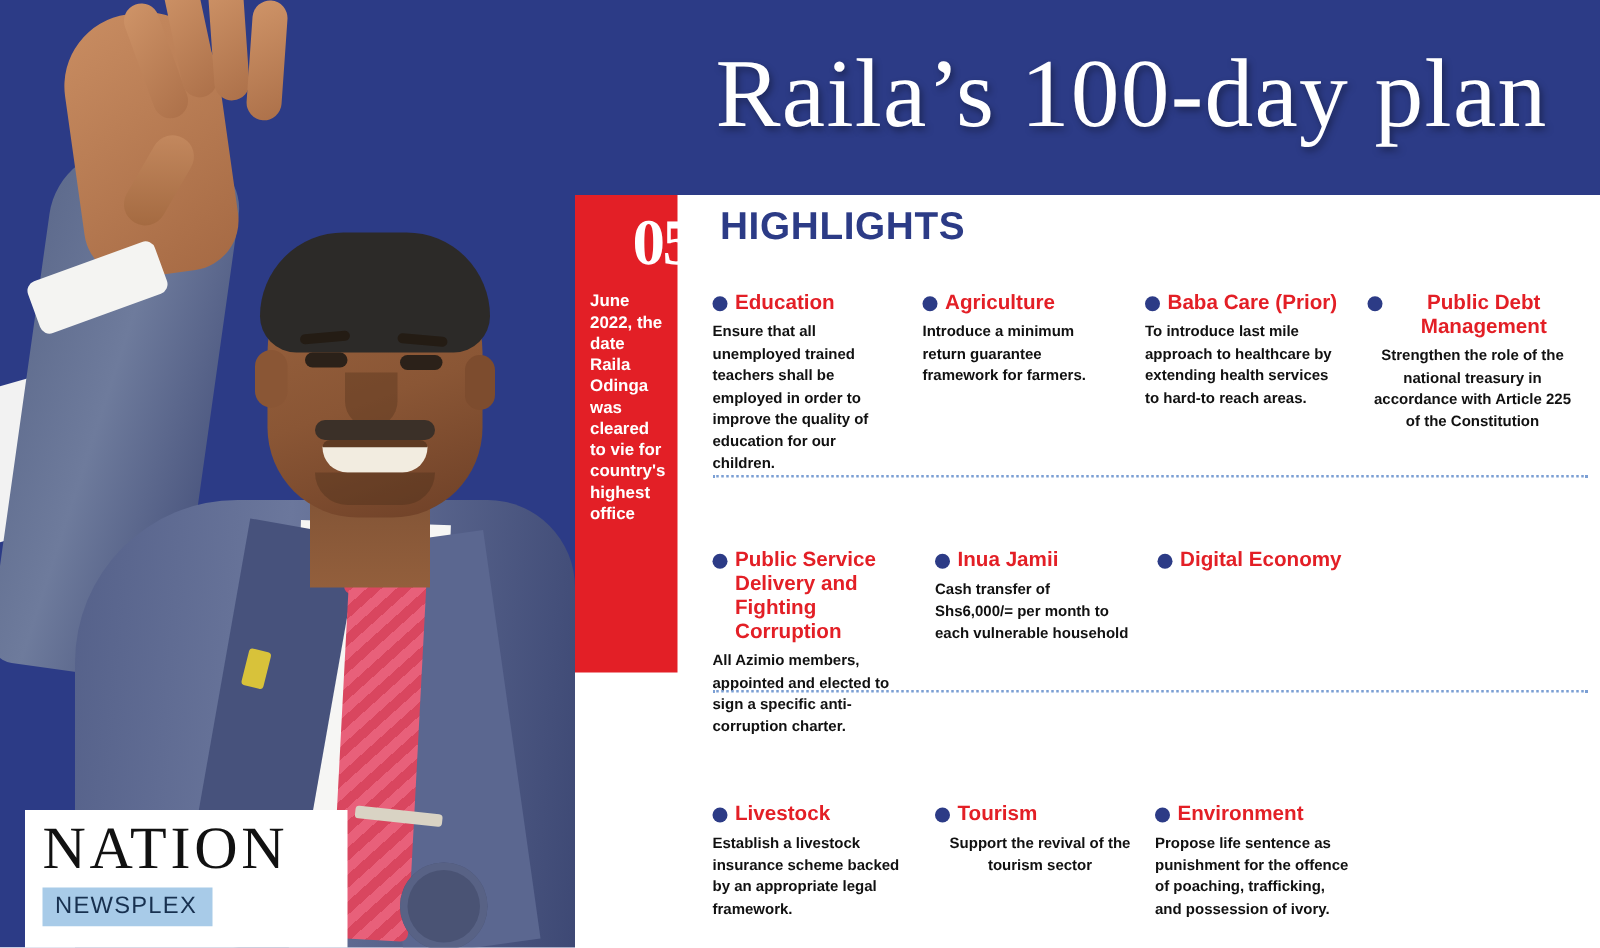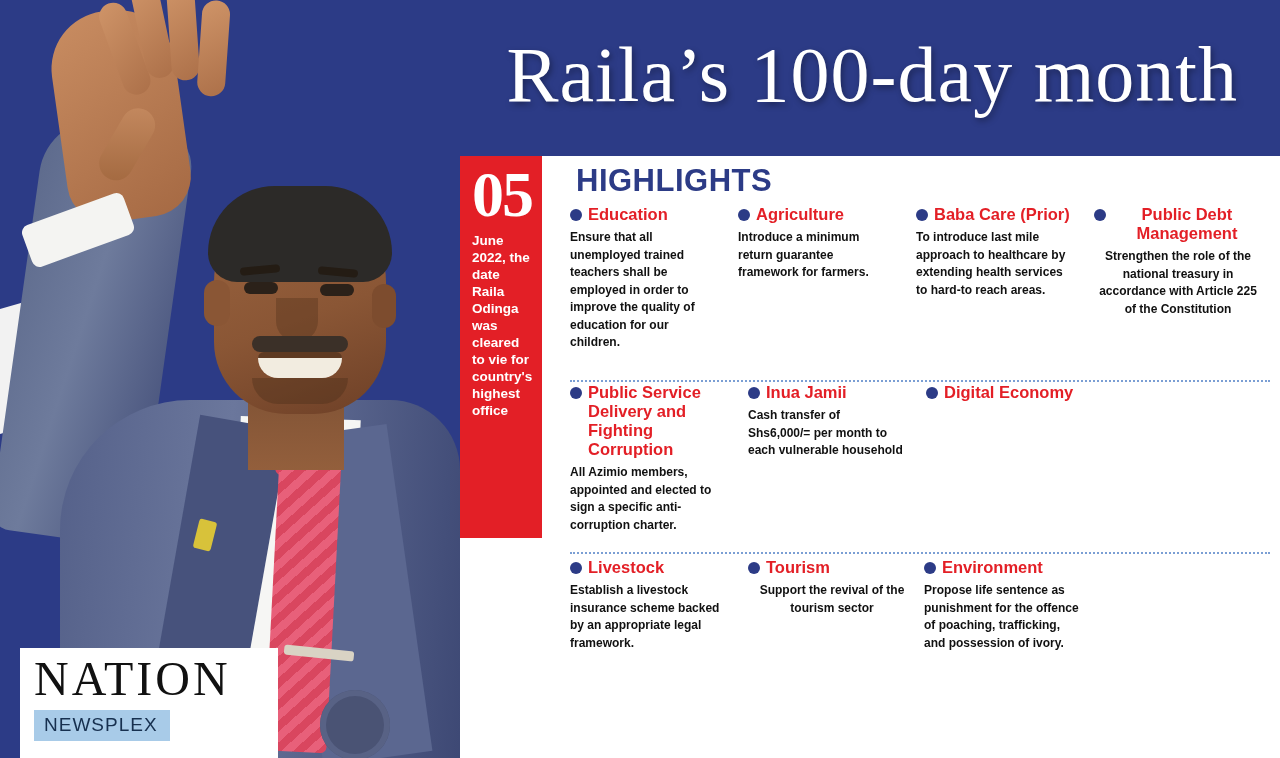--- a/index.html
+++ b/index.html
@@ -200,22 +200,23 @@
 
   
   .date-band {
     position: absolute; left: 460px; top: 156px; width: 82px; height: 382px;
     background: #e31f26;
     color: #ffffff;
     padding: 10px 10px 0 12px;
   }
   .date-num {
     font-family: "Liberation Serif", serif;
-    font-size: 64px; line-height: 58px; font-weight: 700;
+    font-size: 52px; line-height: 58px; font-weight: 700;
     letter-spacing: -2px;
+    margin-left: 34px;
   }
   .date-text {
     margin-top: 8px;
     font-size: 13.5px;
     line-height: 17px;
     font-weight: 700;
   }
 
   
   .highlights-title {
@@ -224,20 +225,21 @@
     letter-spacing: 0.5px;
   }
 
   .grid {
     position: absolute; left: 570px; top: 205px;
     width: 700px;
   }
   .row {
     display: flex;
     gap: 0px;
+    margin-top: 28px;
   }
   .row.r1 { height: 178px; }
   .row.r2 { height: 175px; }
   .cell { width: 175px; padding-right: 22px; }
   .cell.c1 { width: 168px; }
   .cell.c2 { width: 178px; }
   .cell.c3 { width: 178px; }
   .cell.c4 { width: 176px; padding-right: 8px; text-align: center; }
 
   .cat {
@@ -297,21 +299,21 @@
   <div class="p-eye p-eye-r"></div>
   <div class="p-nose"></div>
   <div class="p-moustache"></div>
   <div class="p-mouth"></div>
   <div class="p-chin"></div>
   <div class="p-badge"></div>
   <div class="p-clip"></div>
   <div class="p-mic"></div>
 </div>
 
-<div class="title">Raila’s 100-day month</div>
+<div class="title">Raila’s 100-day plan</div>
 
 <div class="logo-box">
   <div class="logo-text">NATION</div>
   <span class="newsplex">NEWSPLEX</span>
 </div>
 
 <div class="date-band">
   <div class="date-num">05</div>
   <div class="date-text">June 2022, the date Raila Odinga was cleared to vie for country's highest office</div>
 </div>

